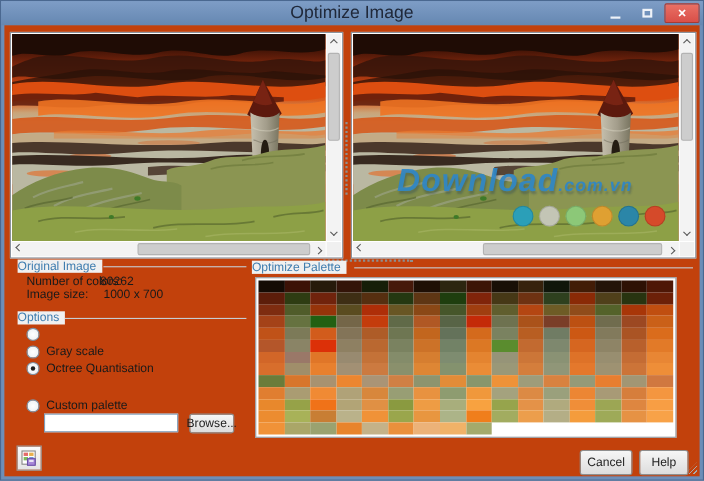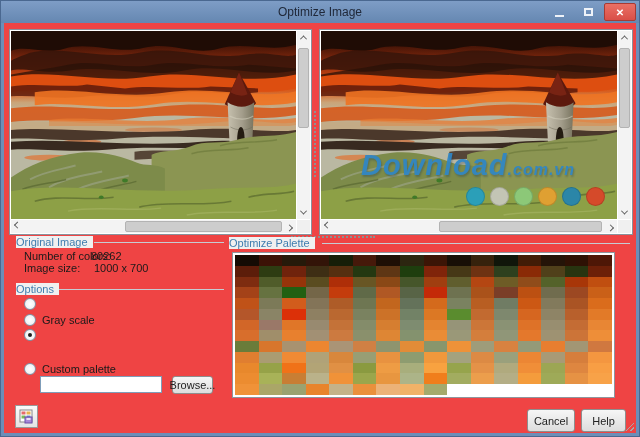--- a/index.html
+++ b/index.html
@@ -4,30 +4,30 @@
 <style>
   html,body{margin:0;padding:0;width:640px;height:437px;overflow:hidden;
     font-family:"Liberation Sans",sans-serif;background:#fff;}
   *{box-sizing:border-box;}
   .dialog{position:absolute;inset:0;background:#6d8eb8;border:1px solid #4a6890;}
 
   
   .titlebar{position:absolute;left:0;top:0;right:0;height:22px;
     background:linear-gradient(#7e9dc6,#6587b1);}
   .title{position:absolute;left:0;right:0;top:0;height:22px;line-height:22px;
-    text-align:center;font-size:12px;color:#20293a;}
+    text-align:center;font-size:16px;color:#20293a;}
   .winbtns{position:absolute;right:3px;top:2px;display:flex;align-items:center;gap:2px;}
   .wbtn{width:27px;height:18px;display:flex;align-items:center;justify-content:center;}
   .minglyph{width:9px;height:2px;background:#eef2f8;margin-top:7px;}
   .maxglyph{width:9px;height:8px;border:2px solid #eef2f8;}
   .wbtn.close{width:32px;background:linear-gradient(#ea7065,#d94f48);
     border:1px solid #a83a33;border-radius:2px;color:#fff;font-size:10px;font-weight:bold;}
 
   
-  .client{position:absolute;left:3px;right:3px;top:22px;bottom:3px;background:#ef4444;font-size:11px;color:#1a1a1a;}
+  .client{position:absolute;left:3px;right:3px;top:22px;bottom:3px;background:#c2410c;font-size:11px;color:#1a1a1a;}
 
   
   .pane{position:absolute;top:6px;height:206px;border:1px solid #8a929c;background:#fff;}
   .pane.left{left:5px;width:303px;}
   .pane.right{left:315px;width:314px;}
   .imgarea{position:absolute;left:1px;top:1px;right:15px;bottom:15px;overflow:hidden;background:#c94812;}
   .imgarea svg{display:block;width:100%;height:100%;}
   .vscroll{position:absolute;top:1px;right:1px;width:13px;bottom:15px;background:#f3f3f3;}
   .hscroll{position:absolute;left:1px;bottom:1px;height:13px;right:15px;background:#f3f3f3;}
   .corner{position:absolute;right:1px;bottom:1px;width:13px;height:13px;background:#f0f0f0;}
@@ -273,20 +273,21 @@
 
     <div class="radio-row" style="left:20px;top:275px;">
       <span class="radio"></span>
     </div>
     <div class="radio-row" style="left:20px;top:291px;">
       <span class="radio"></span>
       <span>Gray scale</span>
     </div>
     <div class="radio-row" style="left:20px;top:306px;">
       <span class="radio selected"></span>
+      <span>Octree Quantisation</span>
     </div>
 
 
     <div class="radio-row" style="left:20px;top:340px;">
       <span class="radio"></span>
       <span>Custom palette</span>
     </div>
 
     <input class="textbox" value="" style="">
     <button class="btn" style="left:168px;top:353px;width:41px;height:18px;">Browse...</button>

